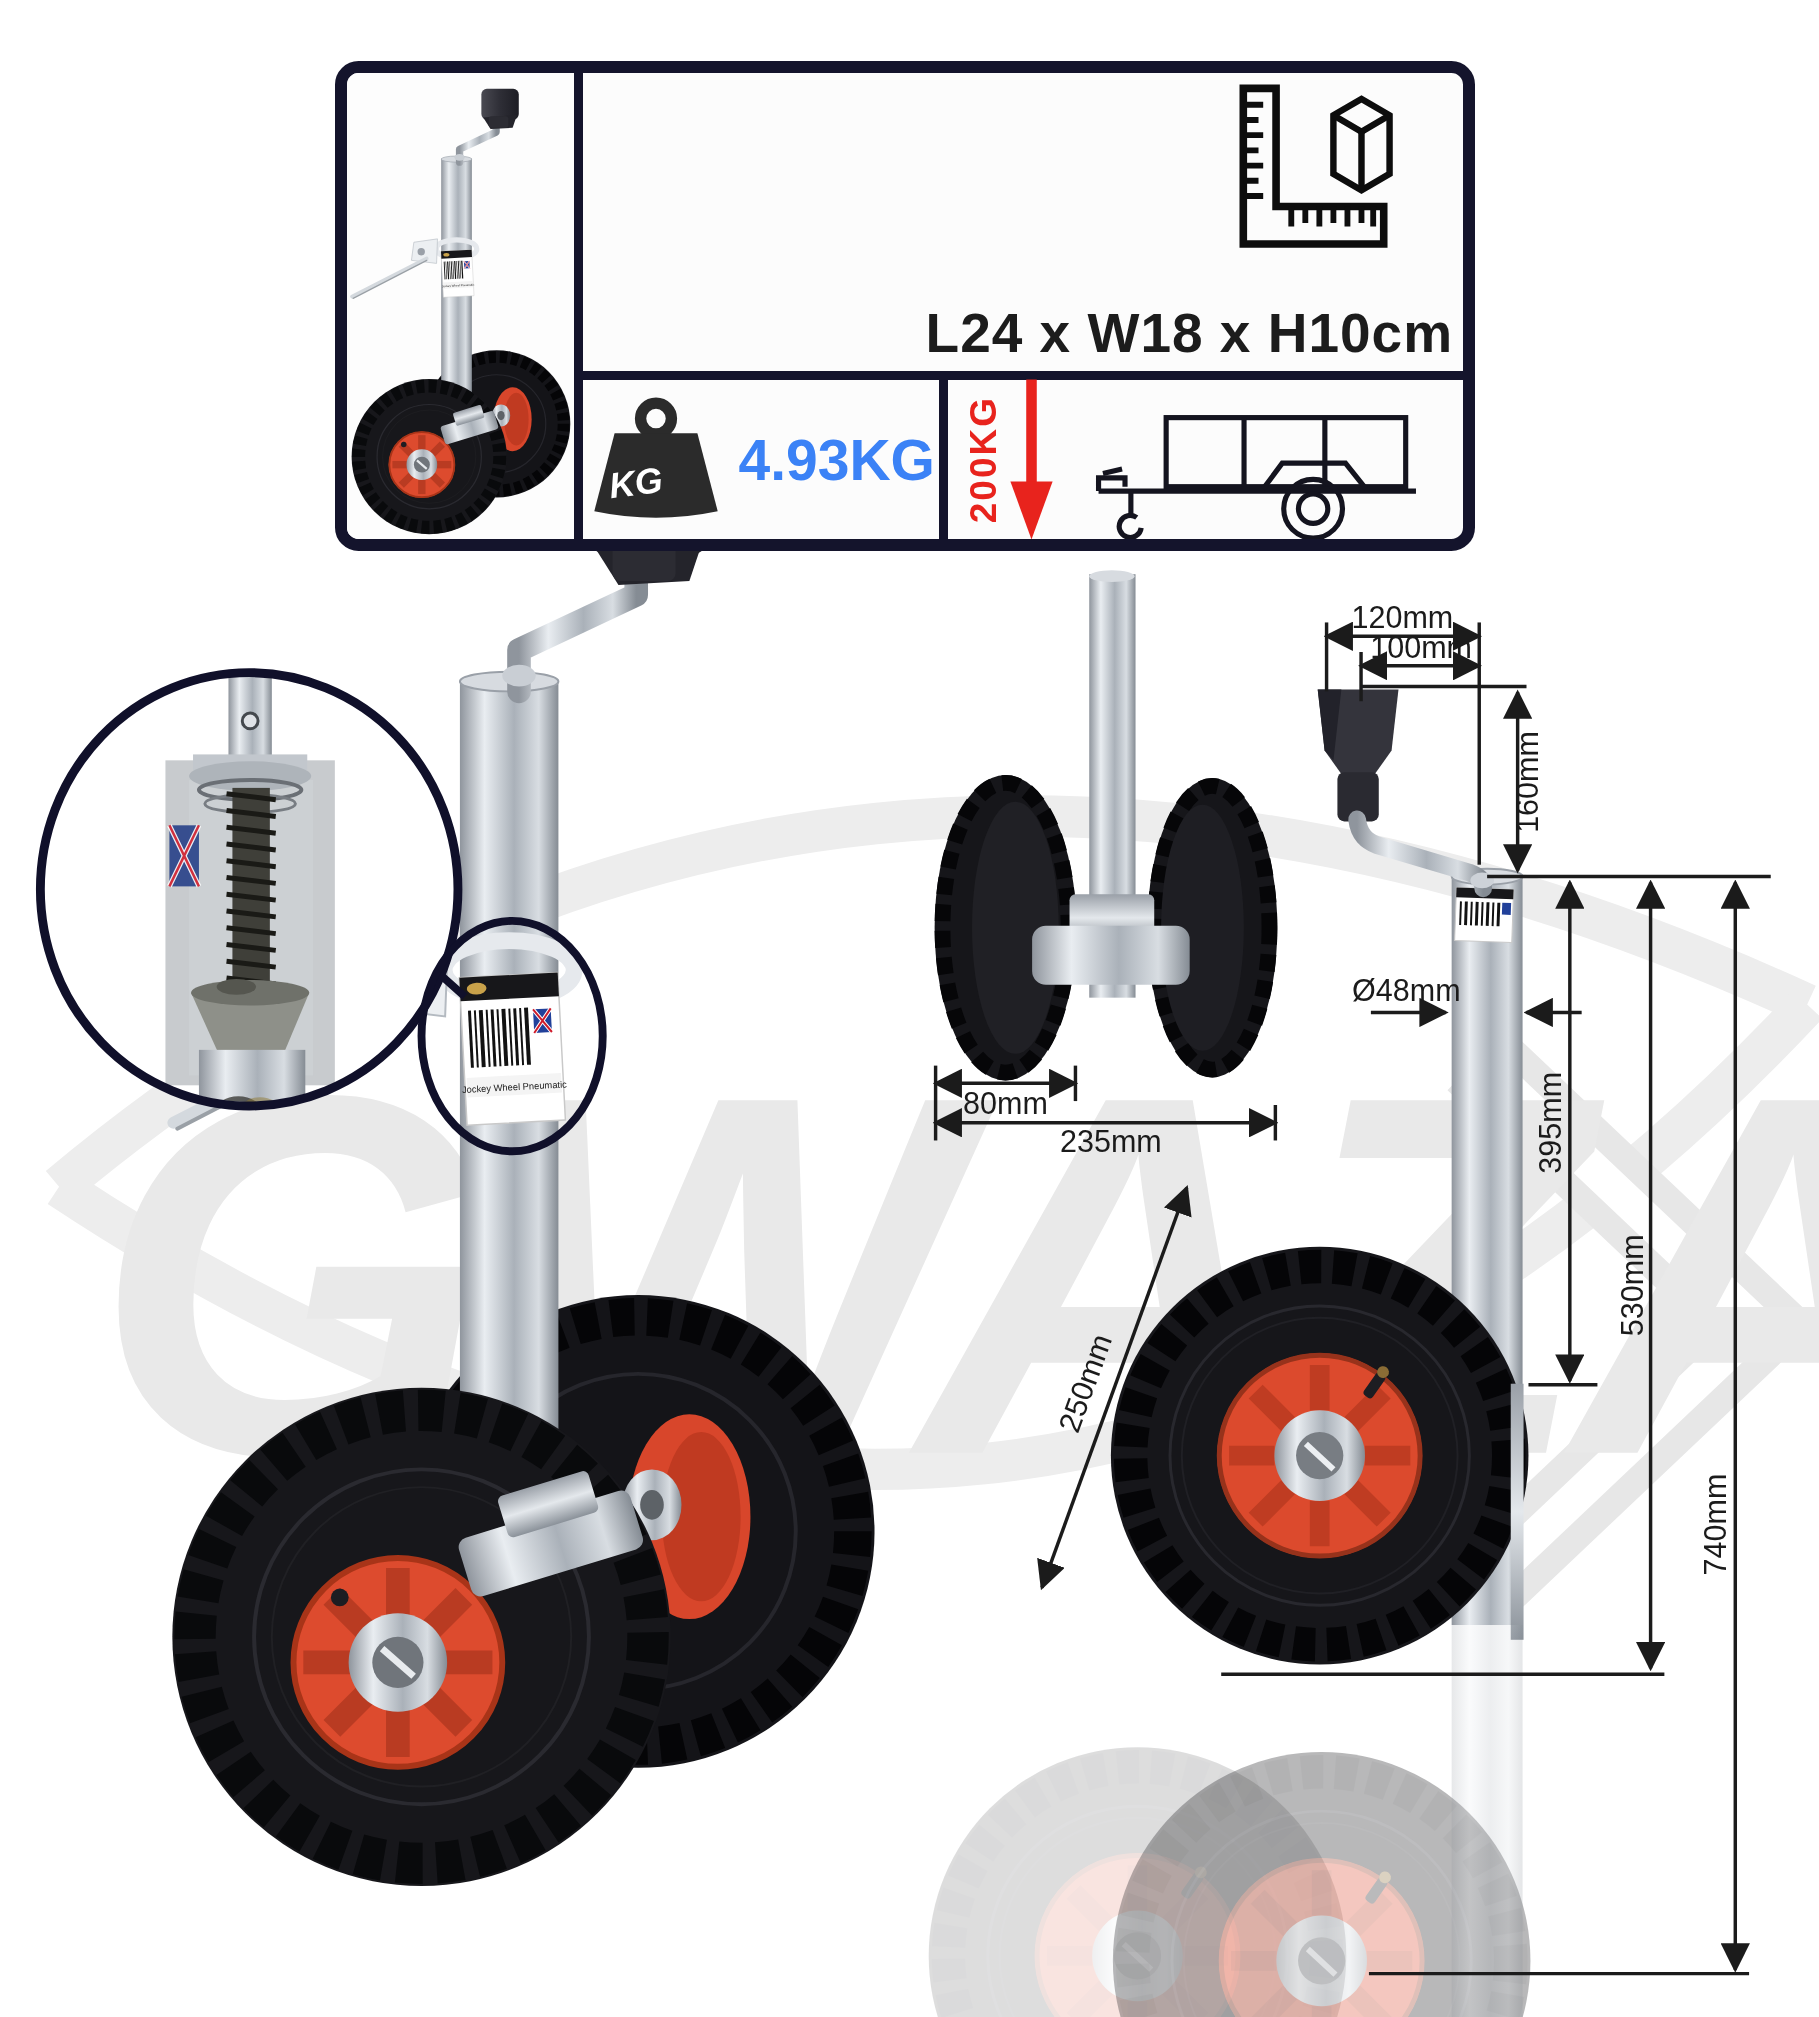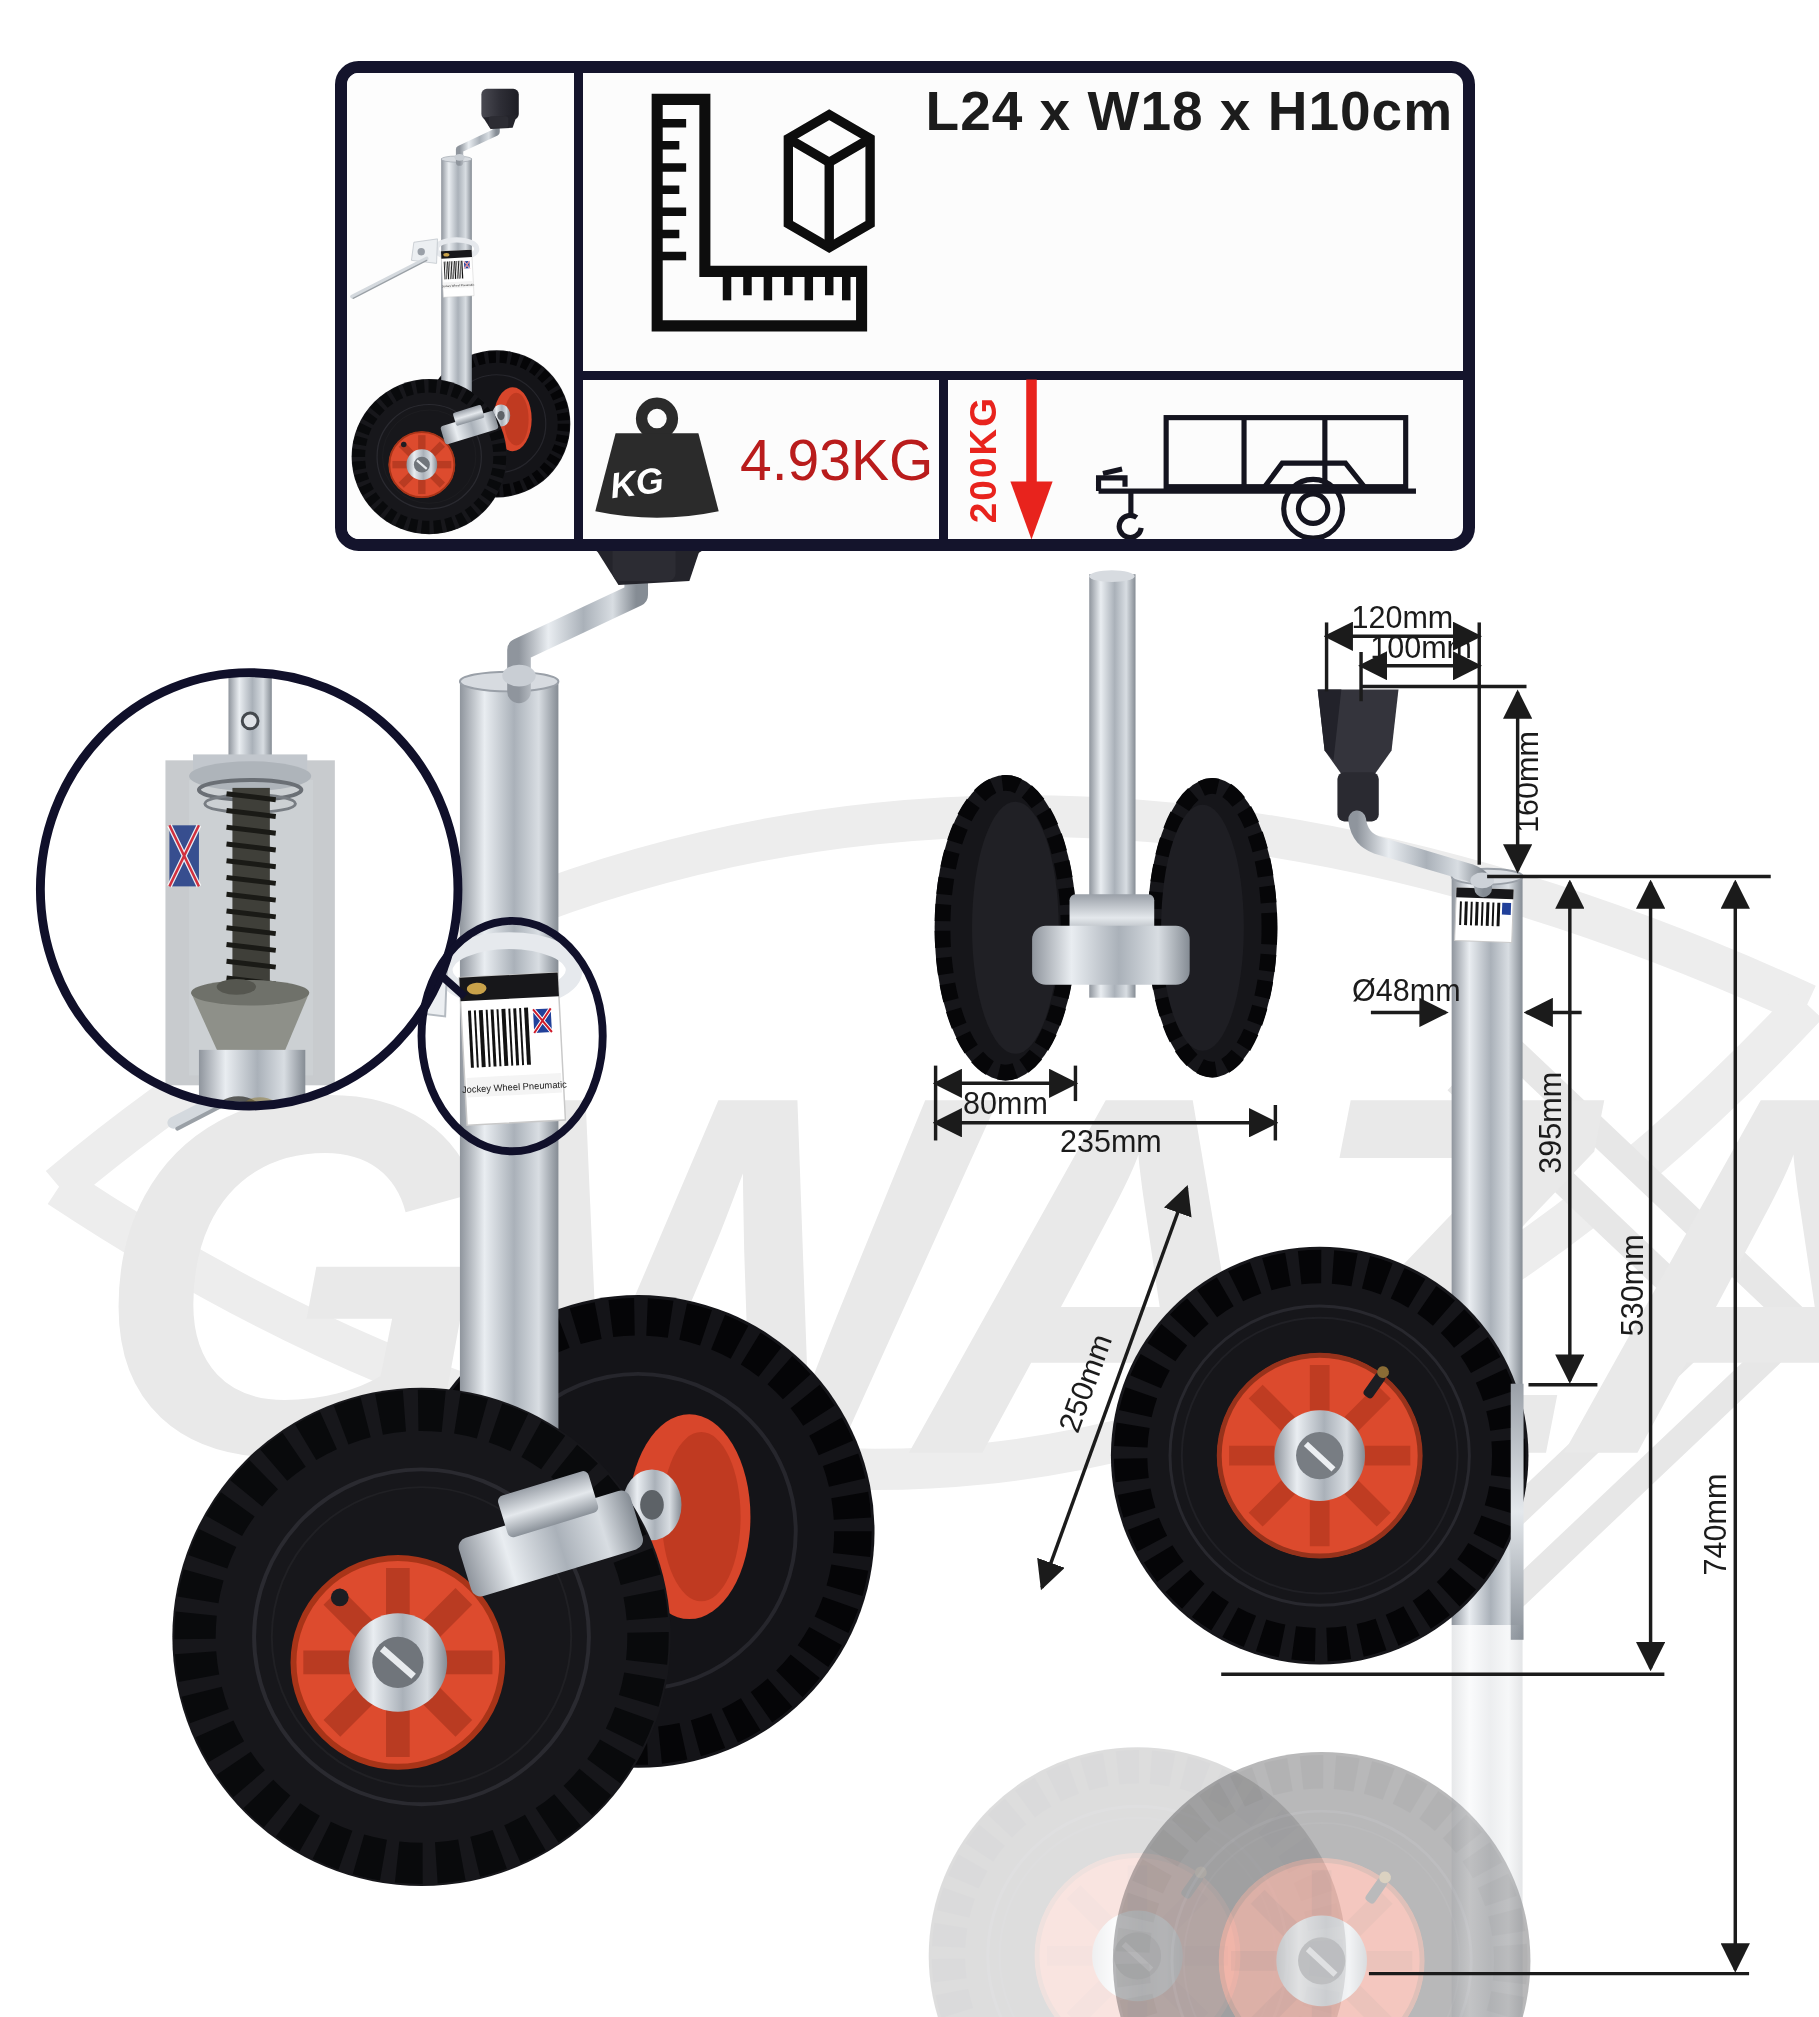--- a/index.html
+++ b/index.html
@@ -10,26 +10,26 @@
   .dimlabel{font-family:"Liberation Sans",sans-serif;font-size:31px;fill:#1b1b1b;}
   
   .spec-box{position:absolute;left:335px;top:61px;width:1140px;height:490px;
             box-sizing:border-box;border:12.8px solid #14142c;border-radius:23.6px;
             background:#fcfcfc;display:flex;overflow:hidden;}
   .cell-photo{width:236px;box-sizing:border-box;border-right:9.9px solid #14142c;
               display:flex;align-items:flex-end;justify-content:center;background:#fdfdfd;}
   .cell-photo svg{width:100%;height:98%;}
   .spec-right{flex:1;display:flex;flex-direction:column;min-width:0;}
   .row-dims{height:307px;box-sizing:border-box;border-bottom:9.9px solid #14142c;
-            display:flex;align-items:flex-start;gap:35px;padding:5.9px 9.9px 5.9px 35px;}
+            display:flex;align-items:flex-end;gap:35px;padding:5.9px 9.9px 5.9px 35px;flex-direction:column;}
   .size-text{font-size:55px;font-weight:700;color:#1c1c1c;letter-spacing:1px;white-space:nowrap;}
   .row-bottom{flex:1;display:flex;min-height:0;}
   .cell-weight{width:366px;box-sizing:border-box;border-right:9.9px solid #14142c;
                display:flex;align-items:center;justify-content:center;gap:13.8px;}
-  .weight-text{font-size:57px;font-weight:400;color:#b91c1c;}
+  .weight-text{font-size:57px;font-weight:700;color:#3b82f6;}
   .cell-load{flex:1;display:flex;align-items:center;padding:0 7.9px 0 17.7px;gap:3.9px;}
   .load-text{writing-mode:vertical-rl;transform:rotate(180deg);color:#e8231d;
              font-size:37px;font-weight:700;letter-spacing:2px;line-height:1;}
 </style>
 </head>
 <body>
 
 <div id="page">
 
 <svg width="0" height="0" style="position:absolute" aria-hidden="true">

